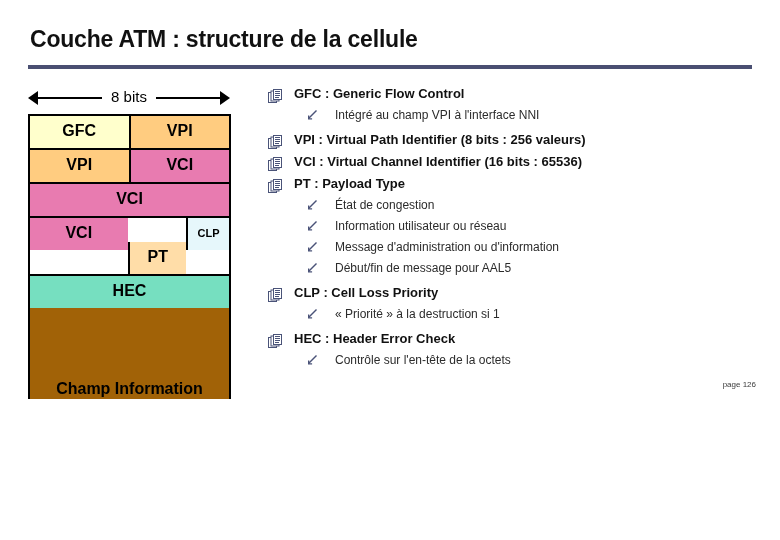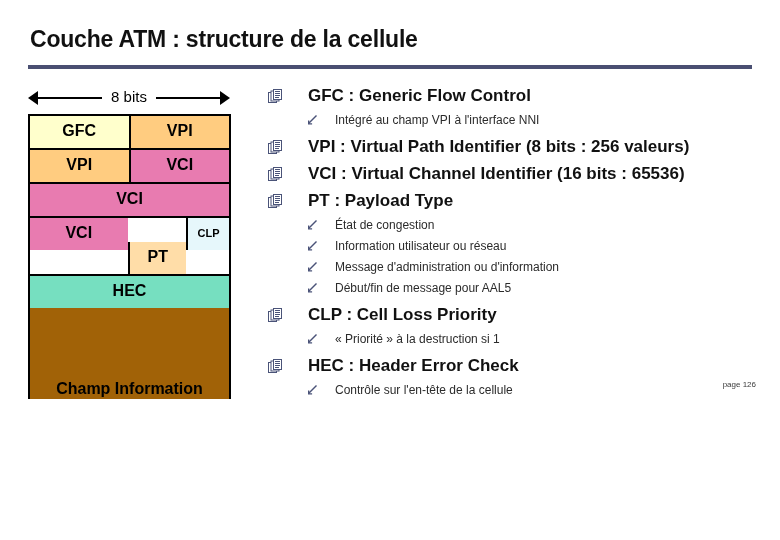--- a/index.html
+++ b/index.html
@@ -152,22 +152,22 @@
 
   
   #bullets {
     position: absolute;
     left: 268px;
     top: 86px;
     width: 500px;
   }
   .b1 {
     position: relative;
-    padding-left: 40px;
-    font-size: 17px;
+    padding-left: 26px;
+    font-size: 13px;
     font-weight: bold;
     color: #111111;
     white-space: nowrap;
     margin-bottom: 3px;
   }
   .b1 .glyph {
     position: absolute;
     left: 0;
     top: 3px;
     width: 16px;
@@ -344,19 +344,19 @@
               <rect x="3" y="2" width="8" height="10" fill="#ffffff" stroke="currentColor"></rect>
               <rect x="5.5" y="0.5" width="8" height="10" fill="#ffffff" stroke="currentColor"></rect>
               <path d="M7 2.5h5M7 4.5h5M7 6.5h5M7 8.5h4" stroke="currentColor" stroke-width="1"></path>
             </svg>
           </span><span>HEC : Header Error Check</span></div>
         <div class="b2"><span class="glyph">
             <svg viewBox="0 0 12 12" width="12" height="12" aria-hidden="true">
               <path d="M10.5 1.5 L2.5 9.5" stroke="currentColor" stroke-width="1.4" fill="none"></path>
               <path d="M2 10.5 L2 6.4 L3.3 6.4 L3.3 9.2 L6.1 9.2 L6.1 10.5 Z" fill="currentColor"></path>
             </svg>
-          </span><span>Contrôle sur l'en-tête de la cellule</span></div>
+          </span><span>Contrôle sur l'en-tête de la octets</span></div>
       </div>
     </div>
 
   <div id="page-num">page 126</div>
 
 </div>
 
 </body></html>

